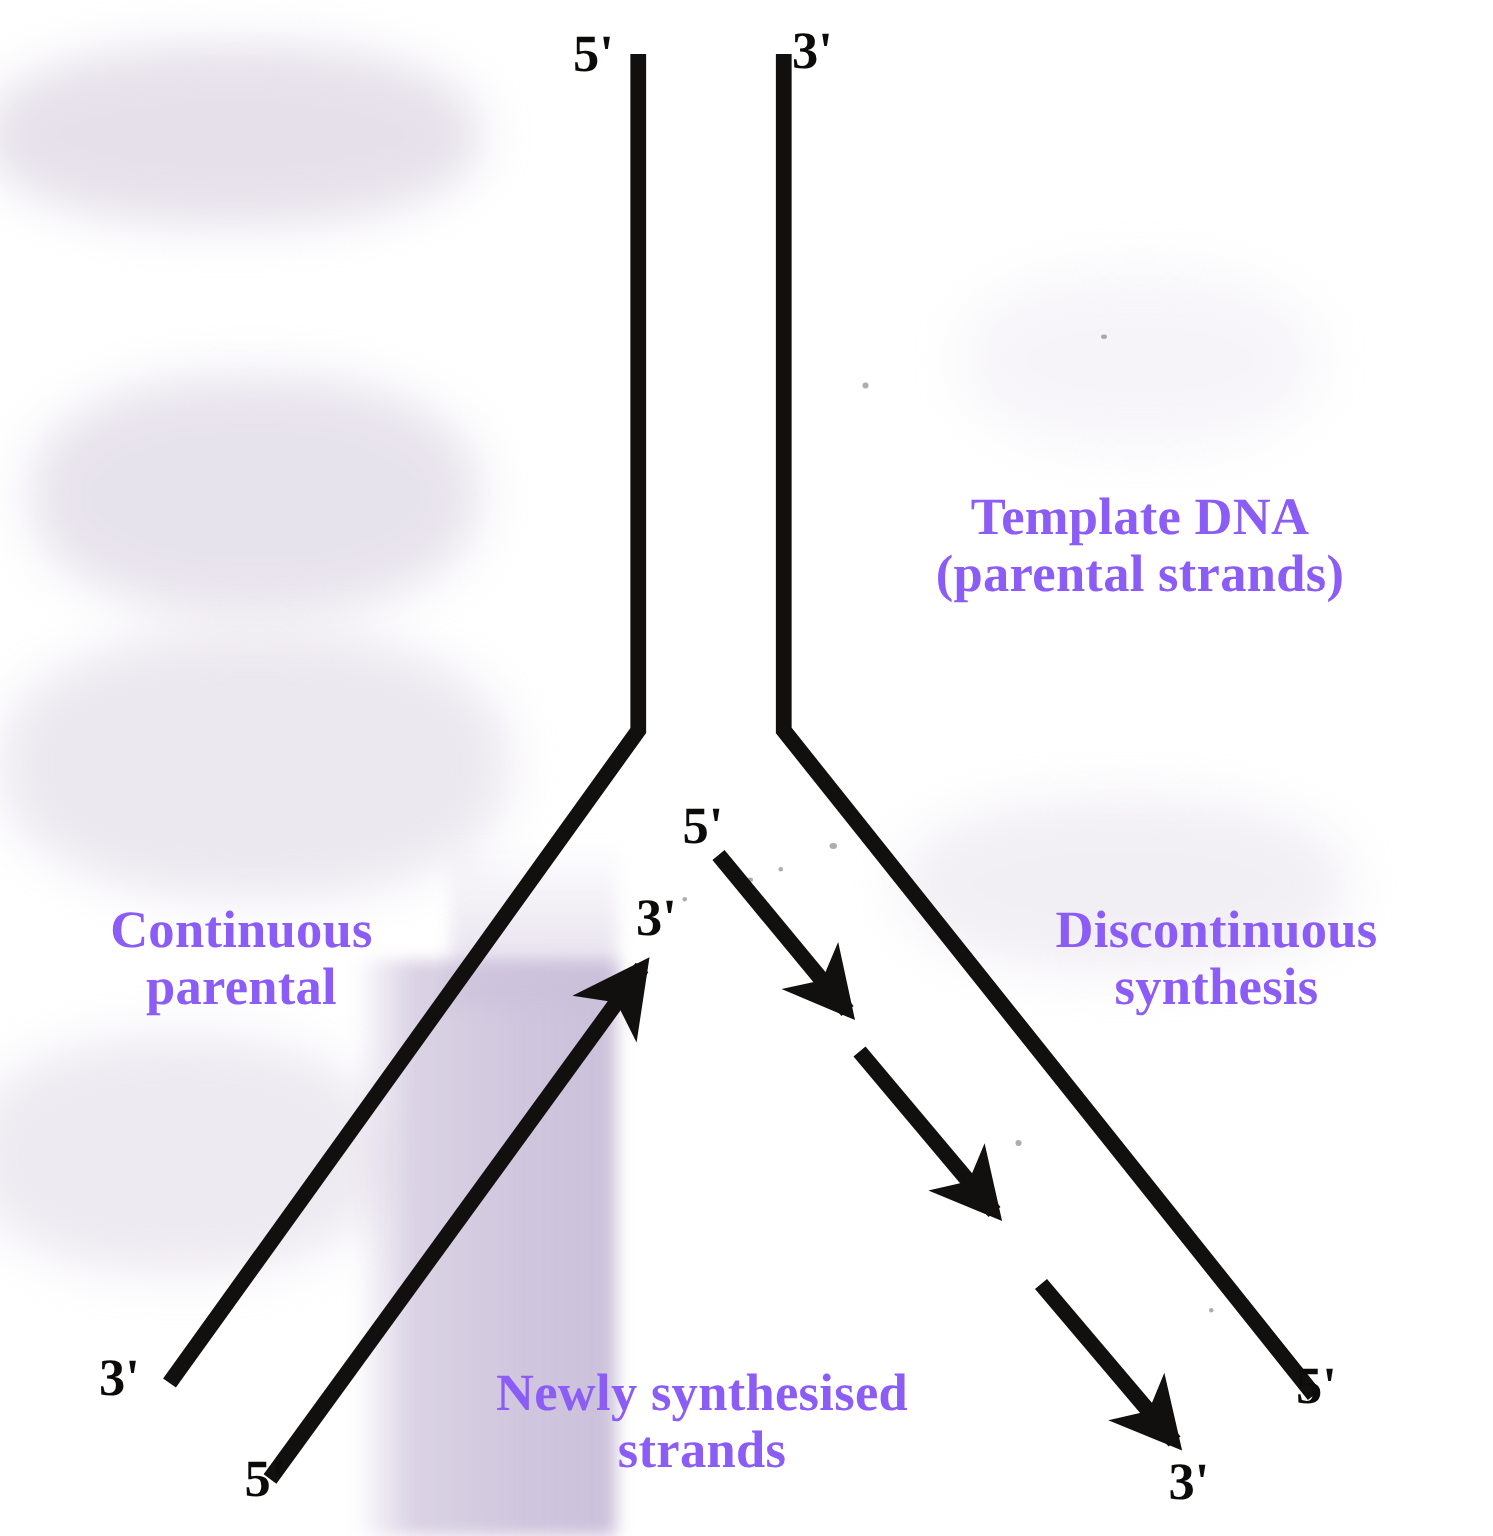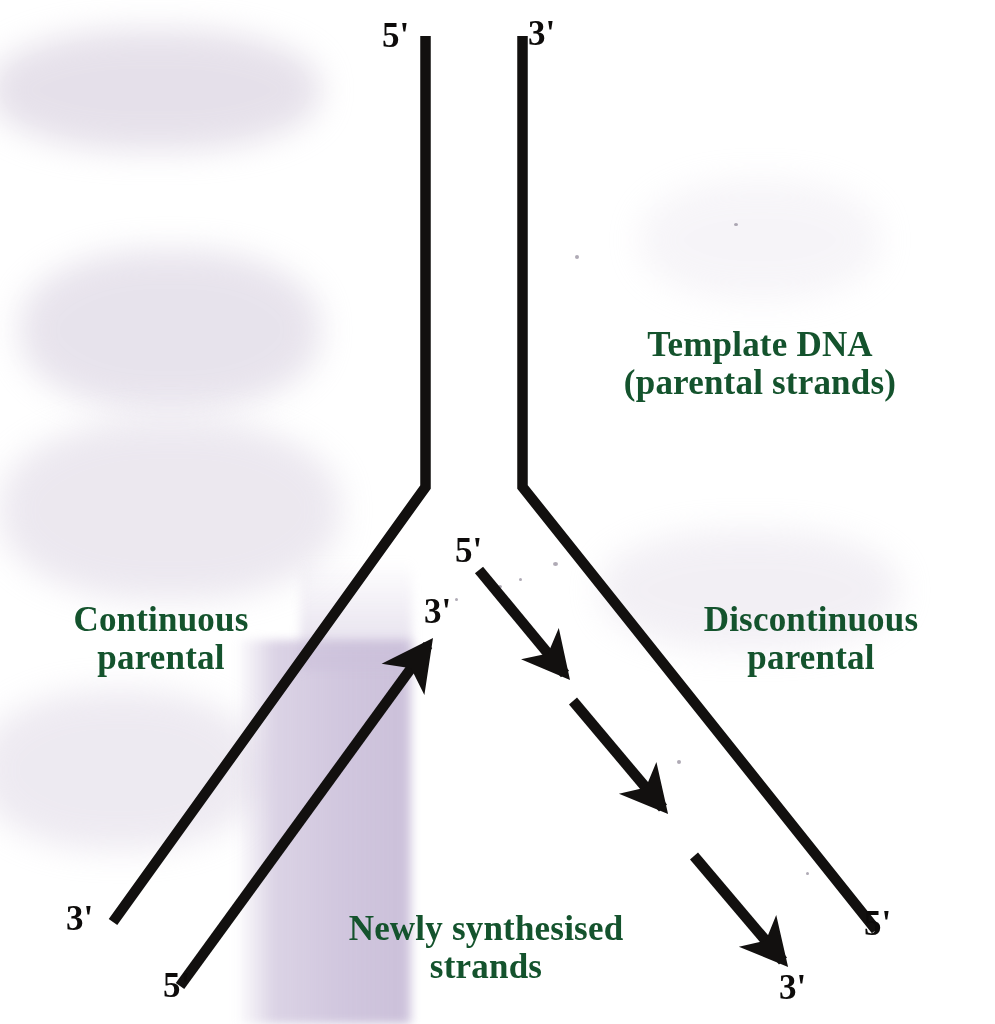--- a/index.html
+++ b/index.html
@@ -41,21 +41,21 @@
 
   
   #figure {
     position: absolute;
     inset: 0;
   }
 
   
   .lbl {
     position: absolute;
-    color: #14532d;
+    color: #8b5cf6;
     font-weight: bold;
     line-height: 1.08;
     white-space: pre-line;
     letter-spacing: .2px;
   }
   .lbl.big {
     font-size: 35px;
   }
   .lbl.center { text-align: center; }
 
@@ -139,18 +139,18 @@
 
   <div class="prime" style="left:864px; top:906px;">5'</div>
 
   <div class="lbl big center" style="left:564px; top:326px; width:392px;">Template DNA
 (parental strands)</div>
 
   <div class="lbl big center" style="left:22px; top:601px; width:278px;">Continuous
 parental</div>
 
   <div class="lbl big center" style="left:649px; top:601px; width:324px;">Discontinuous
-parental</div>
+synthesis</div>
 
-  <div class="lbl big center" style="left:276px; top:910px; width:420px;">Newly synthesised
+  <div class="lbl big center" style="left:258px; top:910px; width:420px;">Newly synthesised
 strands</div>
 
 </div>
 
 </body></html>

